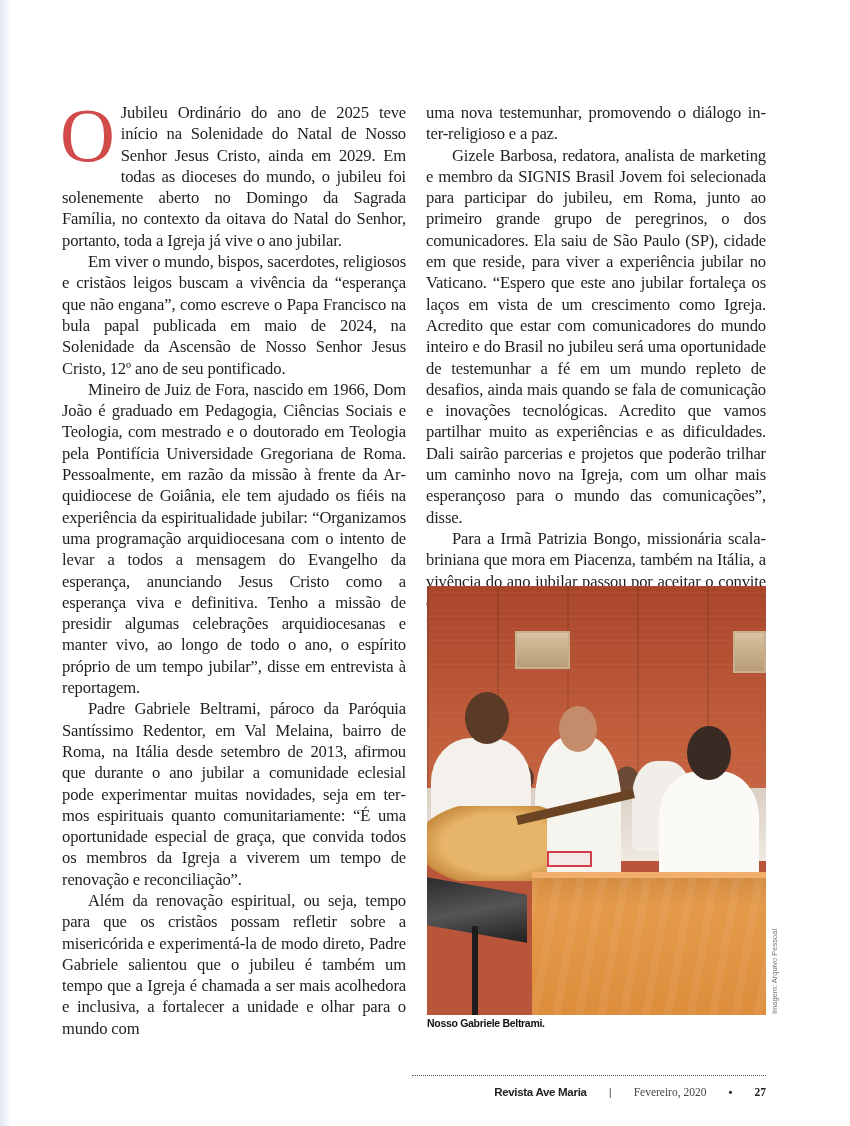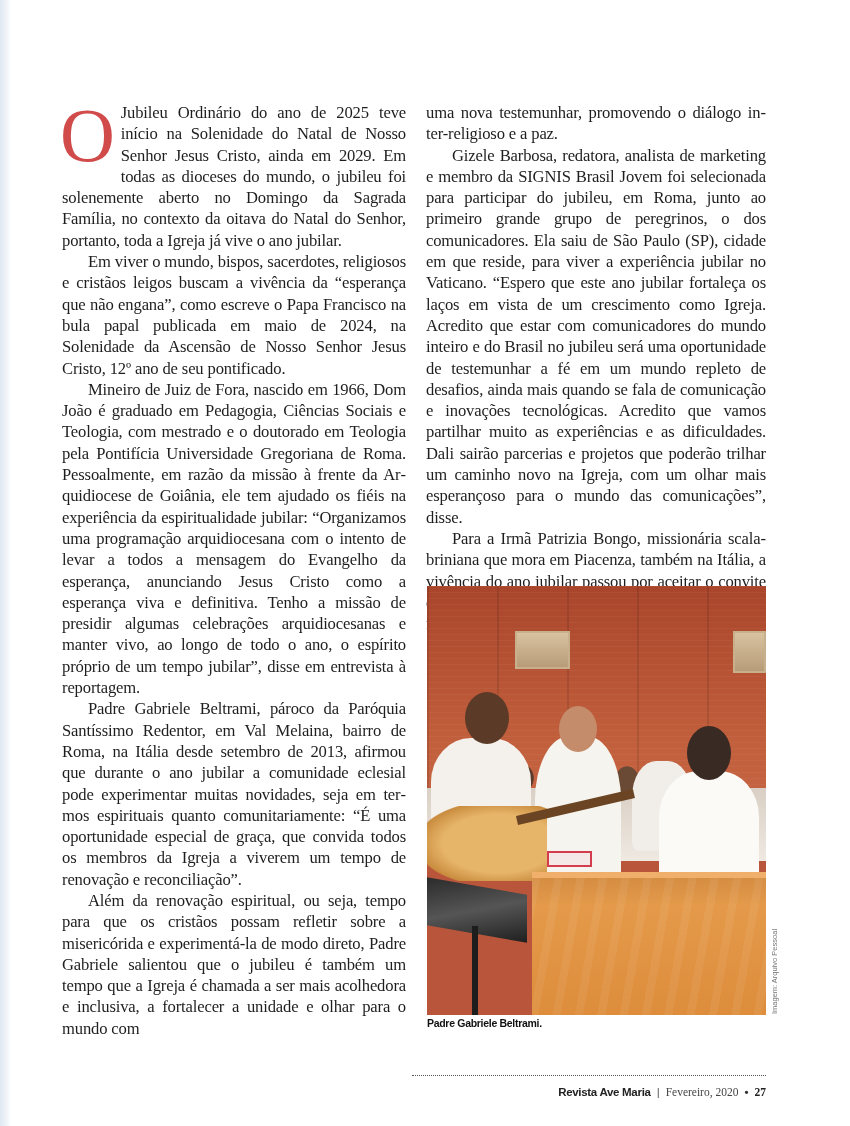--- a/index.html
+++ b/index.html
@@ -101,21 +101,21 @@
       transform: rotate(-90deg); transform-origin: left top;
     }
 
     .footer-rule {
       position: absolute; left: 412px; top: 1075px; width: 354px; height: 0;
       border-top: 1.3px dotted #555;
     }
     .footer {
       position: absolute; right: 84px; top: 1086px;
       font-size: 11.5px; color: #333; white-space: nowrap;
-      display: flex; align-items: baseline; gap: 6px;
+      display: flex; align-items: baseline; gap: 22px;
     }
     .footer .mag { font-family: "Liberation Sans", "DejaVu Sans", sans-serif; font-weight: bold; color: #222; letter-spacing: -0.3px; }
     .footer .sep { font-family: "Liberation Sans", "DejaVu Sans", sans-serif; color: #555; }
     .footer .date { font-family: "Liberation Serif", "DejaVu Serif", serif; color: #444; }
     .footer .dot { font-family: "Liberation Sans", "DejaVu Sans", sans-serif; font-weight: bold; }
     .footer .page { font-family: Liberation Serif, serif; font-weight: bold; color: #222; }
   </style>
 </head>
 <body>
 
@@ -151,21 +151,21 @@
   <div class="person p-woman-head"></div>
   <div class="guitar"></div>
   <div class="guitar-neck"></div>
   <div class="book"></div>
   <div class="pew-top"></div>
   <div class="pew"></div>
   <div class="music-stand"></div>
   <div class="stand-leg"></div>
 </div>
 
-<div class="caption">Padre Gabriele Beltrami.</div>
+<div class="caption">Nosso Gabriele Beltrami.</div>
 <div class="credit">Imagem: Arquivo Pessoal</div>
 
 <div class="footer-rule"></div>
 <div class="footer">
   <span class="mag">Revista Ave Maria</span>
   <span class="sep">|</span>
   <span class="date">Fevereiro, 2020</span>
   <span class="dot">•</span>
   <span class="page">27</span>
 </div>

